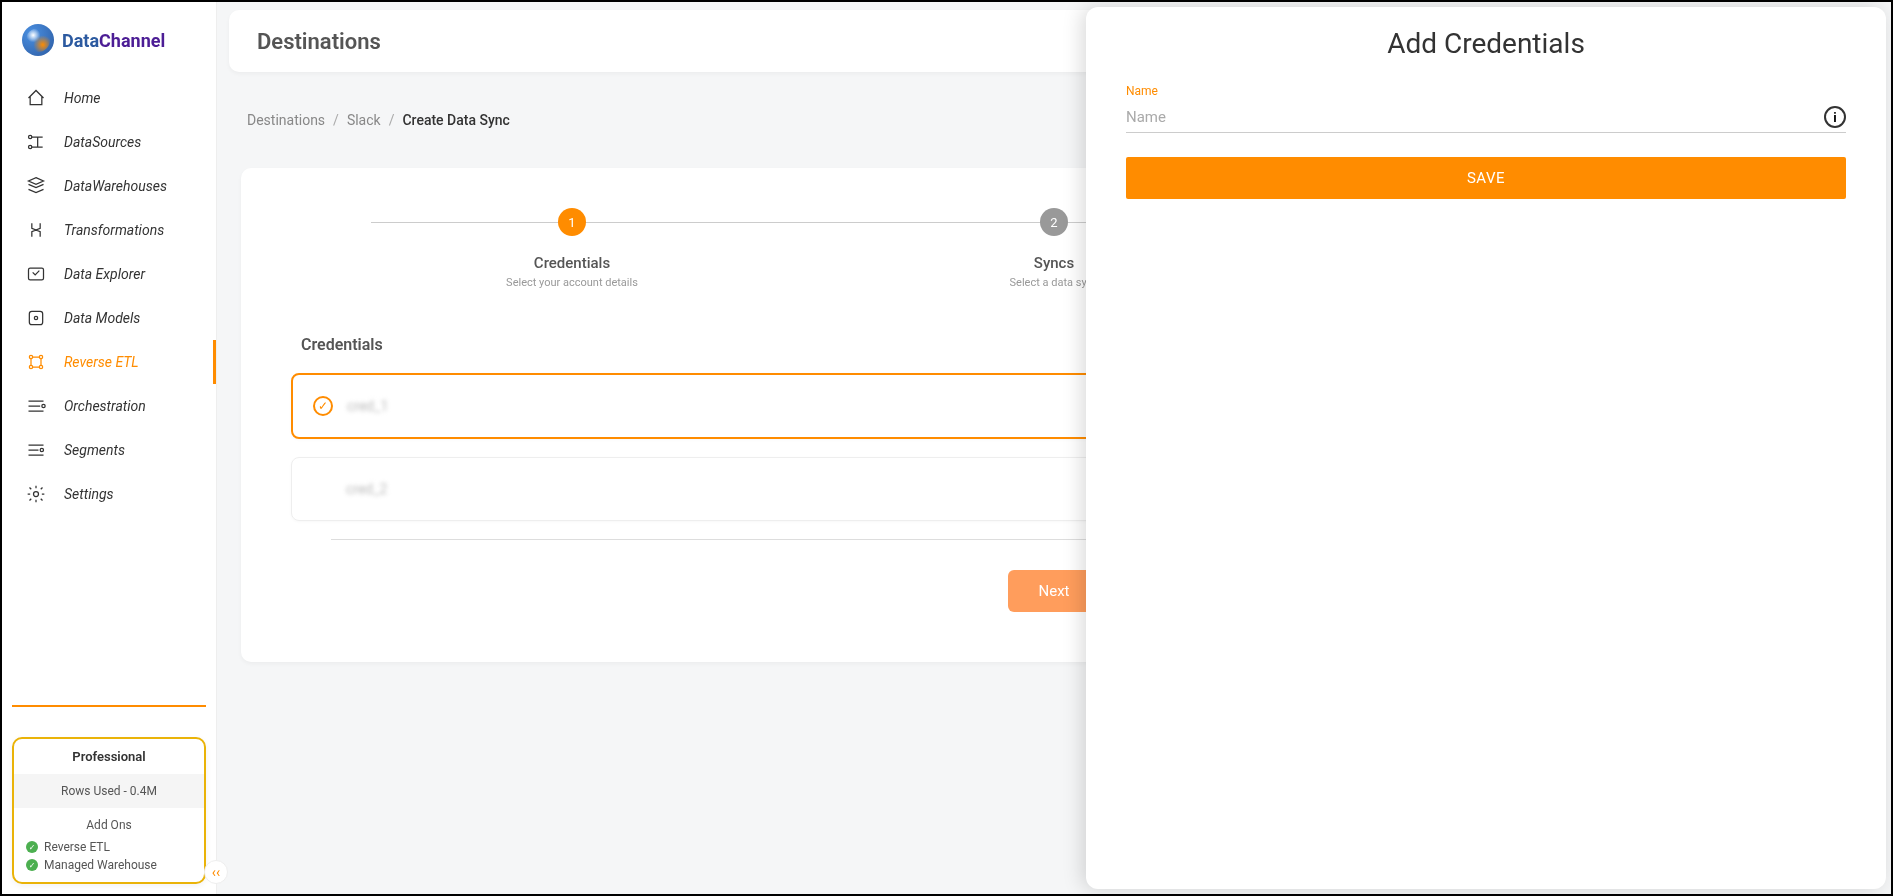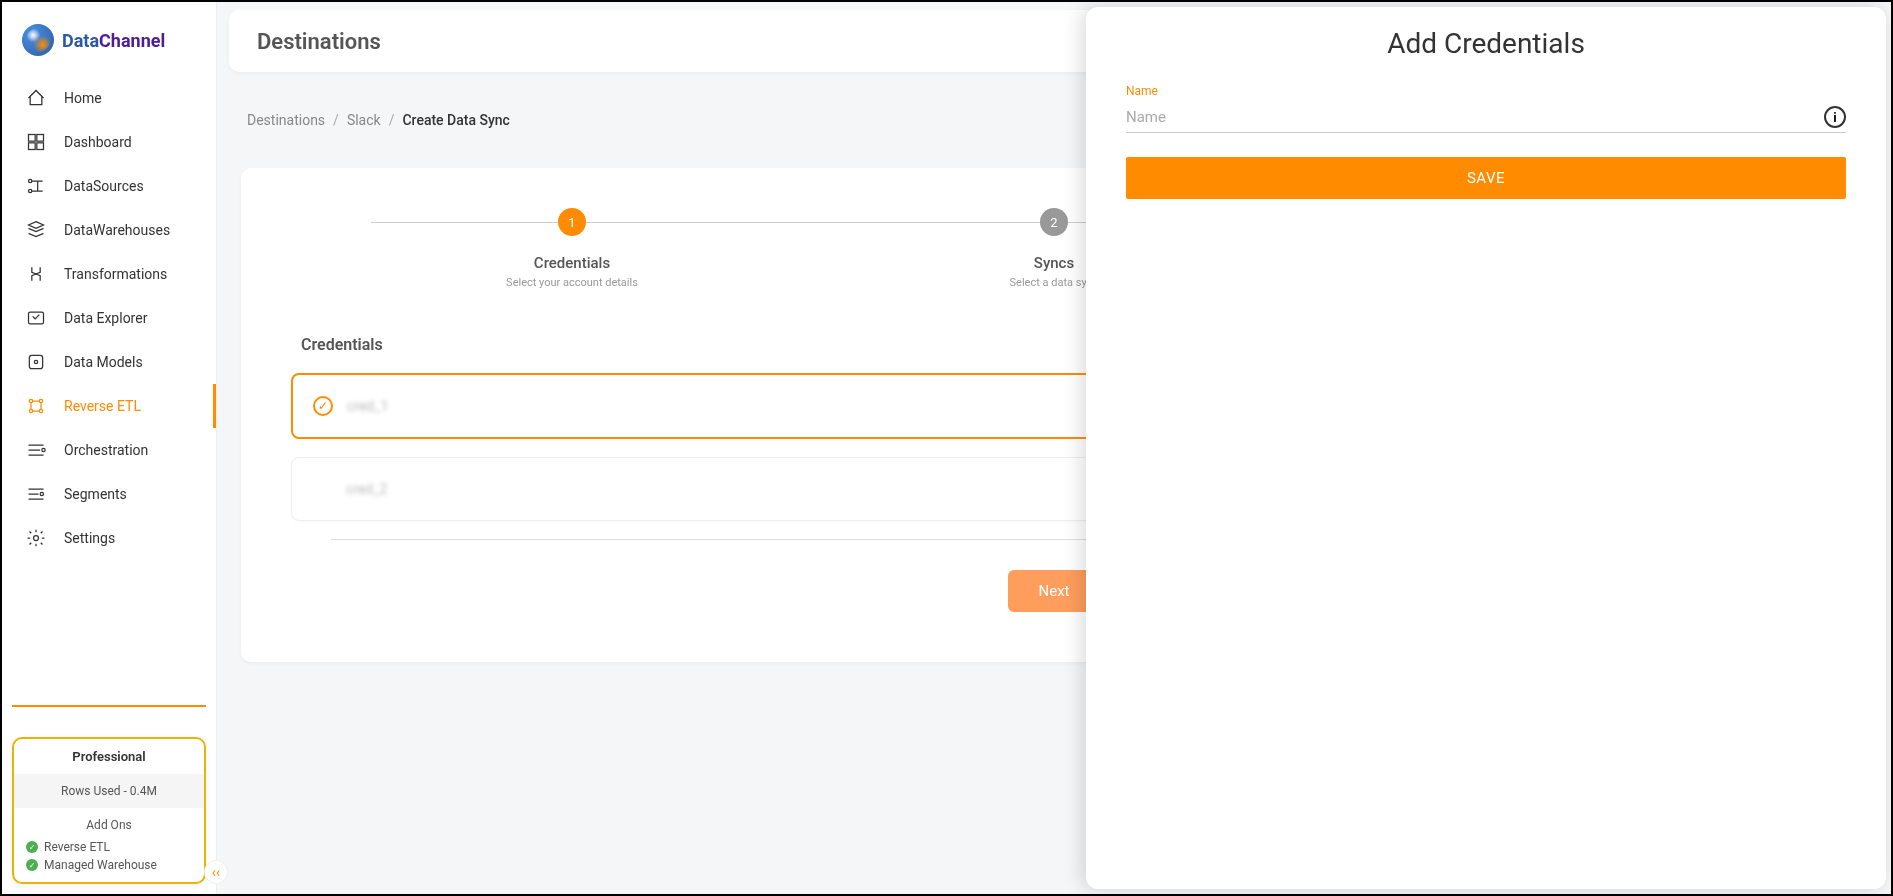--- a/index.html
+++ b/index.html
@@ -5,21 +5,21 @@
 * { margin: 0; padding: 0; box-sizing: border-box; font-family: -apple-system, BlinkMacSystemFont, 'Segoe UI', Roboto, sans-serif; }
 body { background: #fff; width: 1893px; height: 896px; position: relative; overflow: hidden; border: 2px solid #000; }
 .app { display: flex; height: 100%; }
 .sidebar { width: 215px; background: #fff; border-right: 1px solid #eee; display: flex; flex-direction: column; padding-top: 12px; position: relative; }
 .logo { display: flex; align-items: center; padding: 10px 20px 20px; gap: 8px; }
 .logo-icon { width: 32px; height: 32px; border-radius: 50%; background: radial-gradient(circle at 30% 30%, #4a90e2, #2c5aa0); position: relative; }
 .logo-icon::after { content: ''; position: absolute; inset: 4px; border-radius: 50%; background: radial-gradient(circle at 70% 70%, #ff8c00, transparent 40%), radial-gradient(circle at 30% 30%, #fff, transparent 30%); }
 .logo-text { font-size: 18px; font-weight: 700; }
 .logo-data { color: #2c5aa0; }
 .logo-channel { color: #4c1d95; }
-.nav { list-style: none; padding: 0; flex: 1; }
+.nav { list-style: none; padding: 0; flex: 1; font-style: italic; }
 .nav-item { display: flex; align-items: center; gap: 18px; padding: 12px 24px; cursor: pointer; color: #333; font-size: 14px; border-right: 3px solid transparent; }
 .nav-item.active { color: #ff8c00; border-right: 3px solid #ff8c00; }
 .nav-item svg { width: 20px; height: 20px; flex-shrink: 0; }
 .sidebar-bottom { padding: 10px; }
 .divider-orange { height: 2px; background: #ff8c00; margin-bottom: 30px; }
 .plan-card { background: #fff; border: 2px solid #eab308; border-radius: 10px; overflow: hidden; font-size: 13px; box-shadow: 0 2px 6px rgba(0,0,0,0.05); }
 .plan-title { text-align: center; padding: 10px; font-weight: 600; color: #333; }
 .plan-rows { background: #f5f5f5; text-align: center; padding: 10px; color: #555; font-size: 12px; }
 .plan-addons-title { text-align: center; padding: 10px 10px 6px; color: #555; font-size: 12px; }
 .plan-addon { display: flex; align-items: center; gap: 6px; padding: 2px 12px; font-size: 12px; color: #555; }
@@ -78,29 +78,20 @@
     </div>
     <ul class="nav">
       <li class="nav-item">
         <svg viewBox="0 0 24 24" fill="none" stroke="currentColor" stroke-width="1.5">
             <path d="M3 12l9-9 9 9M5 10v10h14V10"></path>
           </svg>
         <span>Home</span>
       </li>
       <li class="nav-item">
         <svg viewBox="0 0 24 24" fill="none" stroke="currentColor" stroke-width="1.5">
-            <rect x="3" y="3" width="8" height="8"></rect>
-            <rect x="13" y="3" width="8" height="8"></rect>
-            <rect x="3" y="13" width="8" height="8"></rect>
-            <rect x="13" y="13" width="8" height="8"></rect>
-          </svg>
-        <span>Dashboard</span>
-      </li>
-      <li class="nav-item">
-        <svg viewBox="0 0 24 24" fill="none" stroke="currentColor" stroke-width="1.5">
             <circle cx="5" cy="6" r="2"></circle>
             <circle cx="5" cy="18" r="2"></circle>
             <path d="M7 6h13M7 18h13M14 6v12"></path>
           </svg>
         <span>DataSources</span>
       </li>
       <li class="nav-item">
         <svg viewBox="0 0 24 24" fill="none" stroke="currentColor" stroke-width="1.5">
             <path d="M12 2l9 4-9 4-9-4 9-4zM3 10l9 4 9-4M3 16l9 4 9-4"></path>
           </svg>

